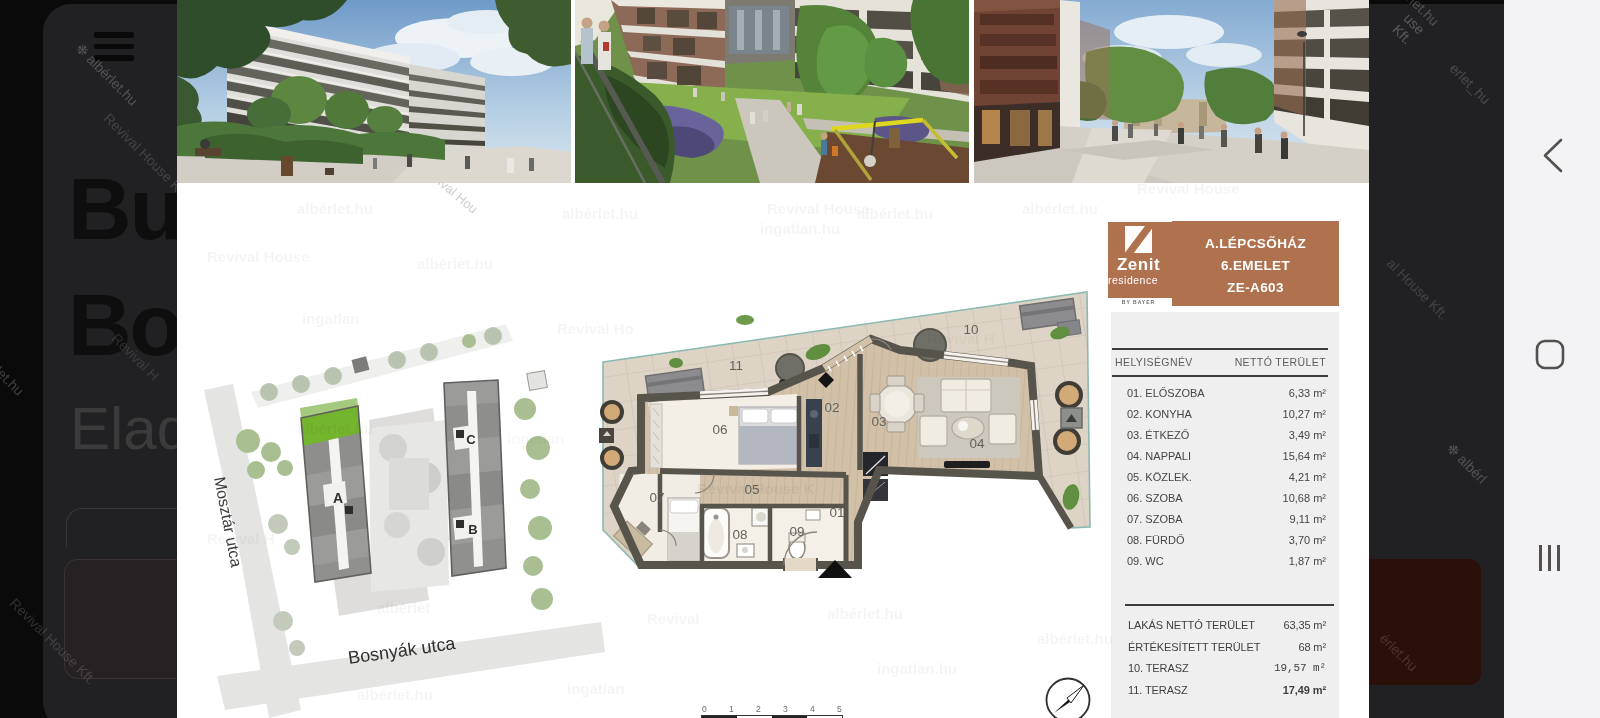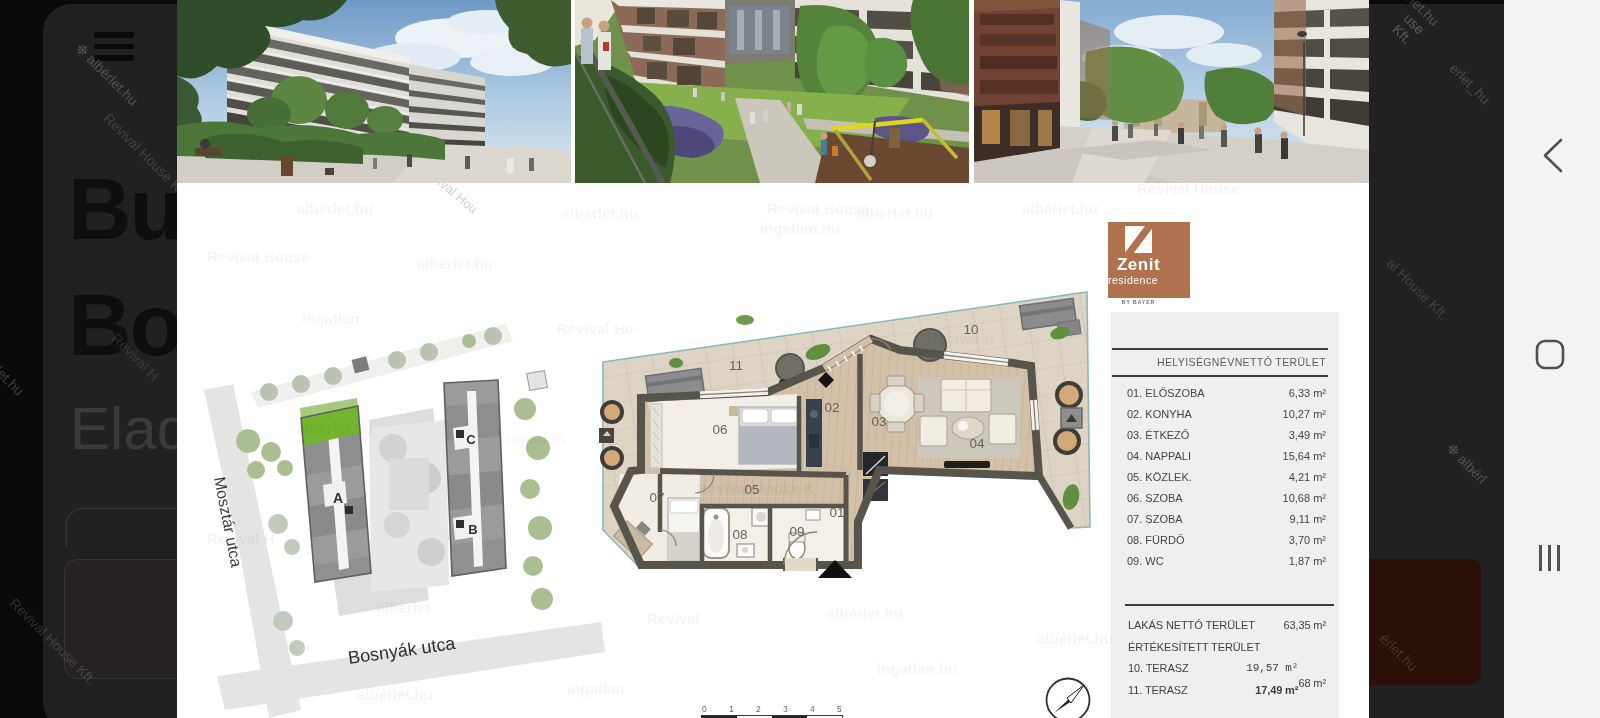--- a/index.html
+++ b/index.html
@@ -445,38 +445,43 @@
 <div class="abs" style="left:934px;top:312px;width:228px;height:406px;background:#efeff0;"></div>
 <div class="abs" style="left:931px;top:222px;width:82px;height:76px;background:#b0714f;">
   <svg width="61" height="76" viewBox="0 0 61 76">
     <rect x="17" y="4" width="27" height="27" fill="#fdfcfa"></rect>
     <path d="M13,36 L40,0 L49,0 L22,36 Z" fill="#b0714f"></path>
   </svg>
   <div style="position:absolute;left:0;top:33px;width:61px;text-align:center;font-size:17px;font-weight:bold;color:#fff;letter-spacing:0.5px;">Zenit</div>
   <div style="position:absolute;left:0;top:52px;width:61px;text-align:left;font-size:10.5px;color:#fff;letter-spacing:0.5px;">residence</div>
 </div>
 <div class="abs" style="left:931px;top:299px;width:61px;text-align:center;font-size:5px;font-weight:bold;color:#6a6a6a;letter-spacing:1px;">BY BAYER</div>
+<div class="abs" style="left:995px;top:221px;width:167px;height:85px;background:#b0714f;color:#fff;text-align:center;font-weight:bold;font-size:13.5px;letter-spacing:0.4px;">
+  <div style="margin-top:15px;">A.LÉPCSŐHÁZ</div>
+  <div style="margin-top:7px;">6.EMELET</div>
+  <div style="margin-top:7px;">ZE-A603</div>
+</div>
 <div class="abs" style="left:935px;top:348px;width:216px;height:2px;background:#3c3c3c;"></div>
-<div class="abs" style="left:938px;top:356px;width:211px;font-size:10.5px;color:#5c5c5c;letter-spacing:0.4px;text-align:right;">HELYISÉGNÉV<span style="float:right;">NETTÓ TERÜLET</span></div>
+<div class="abs" style="left:938px;top:356px;width:211px;font-size:10.5px;color:#5c5c5c;letter-spacing:0.4px;">HELYISÉGNÉV<span style="float:right;">NETTÓ TERÜLET</span></div>
 <div class="abs" style="left:935px;top:375px;width:216px;height:1.5px;background:#3c3c3c;"></div>
 <div class="abs" style="left:950px;top:383px;width:199px;font-size:11px;color:#454545;line-height:21px;">
   <div>01. ELŐSZOBA<span style="float:right;">6,33 m²</span></div>
   <div>02. KONYHA<span style="float:right;">10,27 m²</span></div>
   <div>03. ÉTKEZŐ<span style="float:right;">3,49 m²</span></div>
   <div>04. NAPPALI<span style="float:right;">15,64 m²</span></div>
   <div>05. KÖZLEK.<span style="float:right;">4,21 m²</span></div>
   <div>06. SZOBA<span style="float:right;">10,68 m²</span></div>
   <div>07. SZOBA<span style="float:right;margin-left:33px;">9,11 m²</span></div>
   <div>08. FÜRDŐ<span style="float:right;">3,70 m²</span></div>
   <div>09. WC<span style="float:right;">1,87 m²</span></div>
 </div>
 <div class="abs" style="left:948px;top:604px;width:209px;height:2px;background:#3c3c3c;"></div>
 <div class="abs" style="left:951px;top:615px;width:198px;font-size:11px;color:#3f3f3f;line-height:21.5px;letter-spacing:-0.1px;">
   <div>LAKÁS NETTÓ TERÜLET<span style="float:right;">63,35 m²</span></div>
-  <div style="font-weight:normal;">ÉRTÉKESÍTETT TERÜLET<span style="float:right;margin-top:36px;">68 m²</span></div>
+  <div style="font-weight:normal;">ÉRTÉKESÍTETT TERÜLET<span style="float:right;">68 m²</span></div>
   <div>10. TERASZ<span style="float:right;font-family:Liberation Mono, monospace;">19,57 m²</span></div>
   <div>11. TERASZ<span style="float:right;font-weight:bold;">17,49 m²</span></div>
 </div>
 <div class="wmw" style="left:120px;top:200px;">albérlet.hu</div>
 <div class="wmw" style="left:30px;top:248px;">Revival House</div>
 <div class="wmw" style="left:125px;top:310px;">ingatlan</div>
 <div class="wmw" style="left:240px;top:255px;">albérlet.hu</div>
 <div class="wmw" style="left:385px;top:205px;">albérlet.hu</div>
 <div class="wmw" style="left:590px;top:200px;">Revival House</div>
 <div class="wmw" style="left:680px;top:205px;">albérlet.hu</div>

